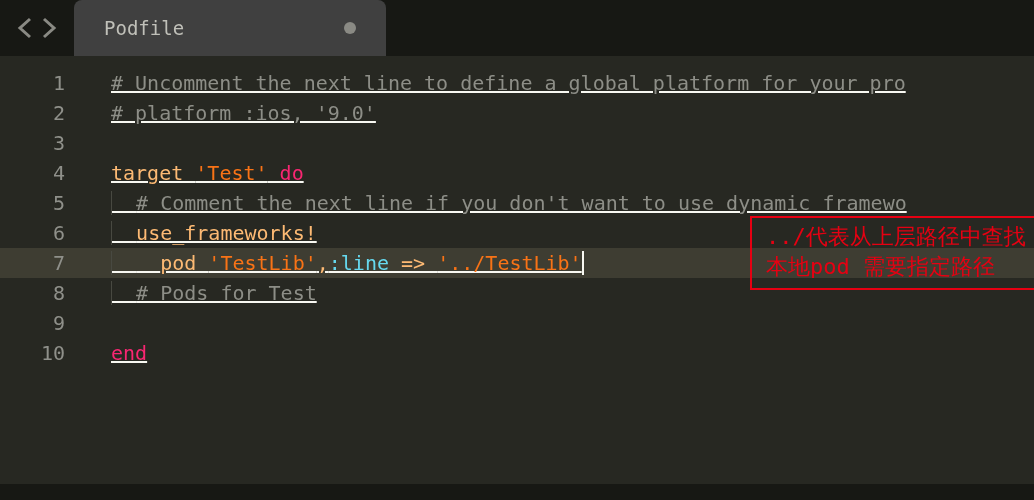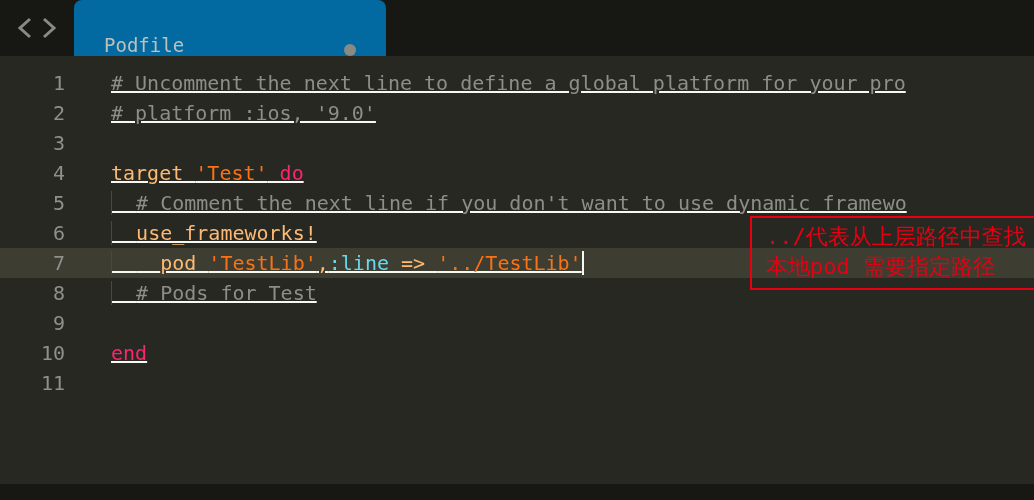--- a/index.html
+++ b/index.html
@@ -23,24 +23,24 @@
   gap: 6px;
   padding: 0 16px;
   align-items: center;
 }
 .nav-arrow {
   color: #8a8a84;
   cursor: pointer;
 }
 .nav-arrow svg { display: block; }
 .tab {
-  background: #0369a1;
+  background: #404040;
   height: 56px;
   display: flex;
-  align-items: flex-end;
+  align-items: center;
   padding: 0 30px 0 30px;
   gap: 160px;
   position: relative;
   border-top-right-radius: 8px;
   border-top-left-radius: 8px;
 }
 .tab-title {
   color: #c0c0b9;
   font-size: 19px;
 }
@@ -140,21 +140,20 @@
     <div class="ln">1</div>
     <div class="ln">2</div>
     <div class="ln">3</div>
     <div class="ln">4</div>
     <div class="ln">5</div>
     <div class="ln">6</div>
     <div class="ln active">7</div>
     <div class="ln">8</div>
     <div class="ln">9</div>
     <div class="ln">10</div>
-    <div class="ln">11</div>
   </div>
 
   <div class="code">
     <div class="line"><span class="c-comment"># Uncomment the next line to define a global platform for your pro</span></div>
     <div class="line"><span class="c-comment"># platform :ios, '9.0'</span></div>
     <div class="line"></div>
     <div class="line"><span class="c-white">target </span><span class="c-str">'Test'</span><span class="c-kw"> do</span></div>
     <div class="line"><span class="indent-guide">  </span><span class="c-comment"># Comment the next line if you don't want to use dynamic framewo</span></div>
     <div class="line"><span class="indent-guide">  </span><span class="c-white">use_frameworks!</span></div>
     <div class="line active"><span class="indent-guide">  </span><span class="c-white">  </span><span class="c-white">pod </span><span class="c-str">'TestLib'</span><span class="c-white">,</span><span class="c-sym">:line</span><span class="c-white"> =&gt; </span><span class="c-str">'../TestLib'</span><span class="cursor"></span></div>

